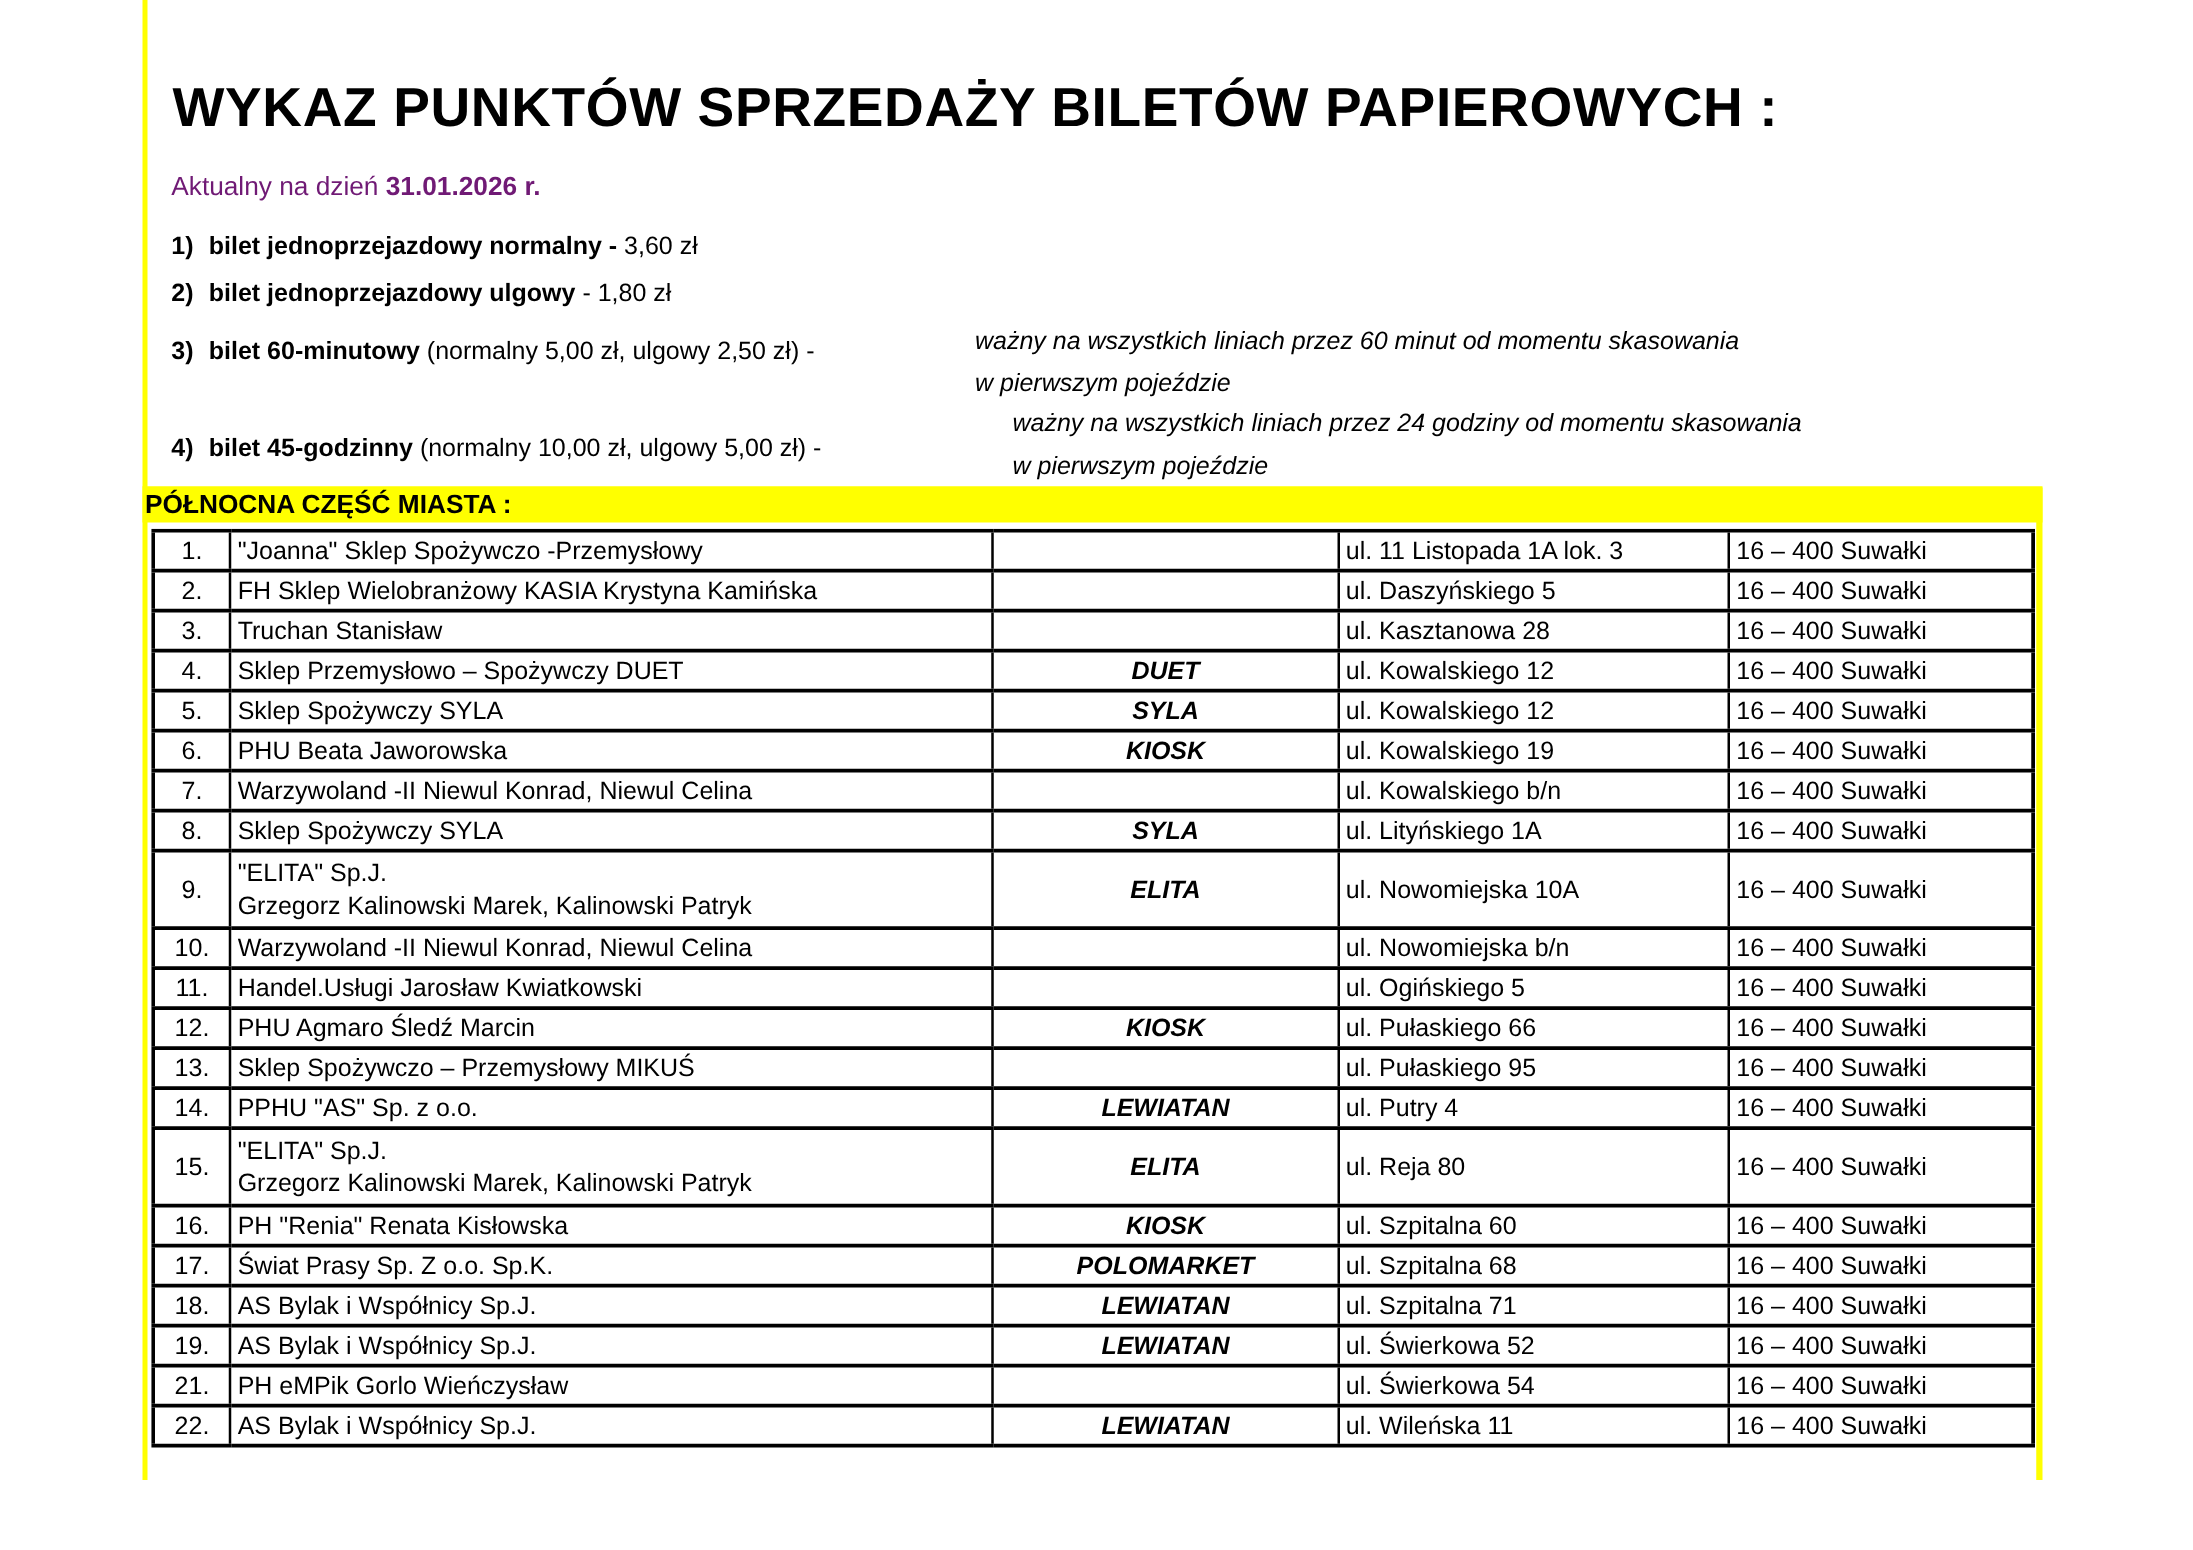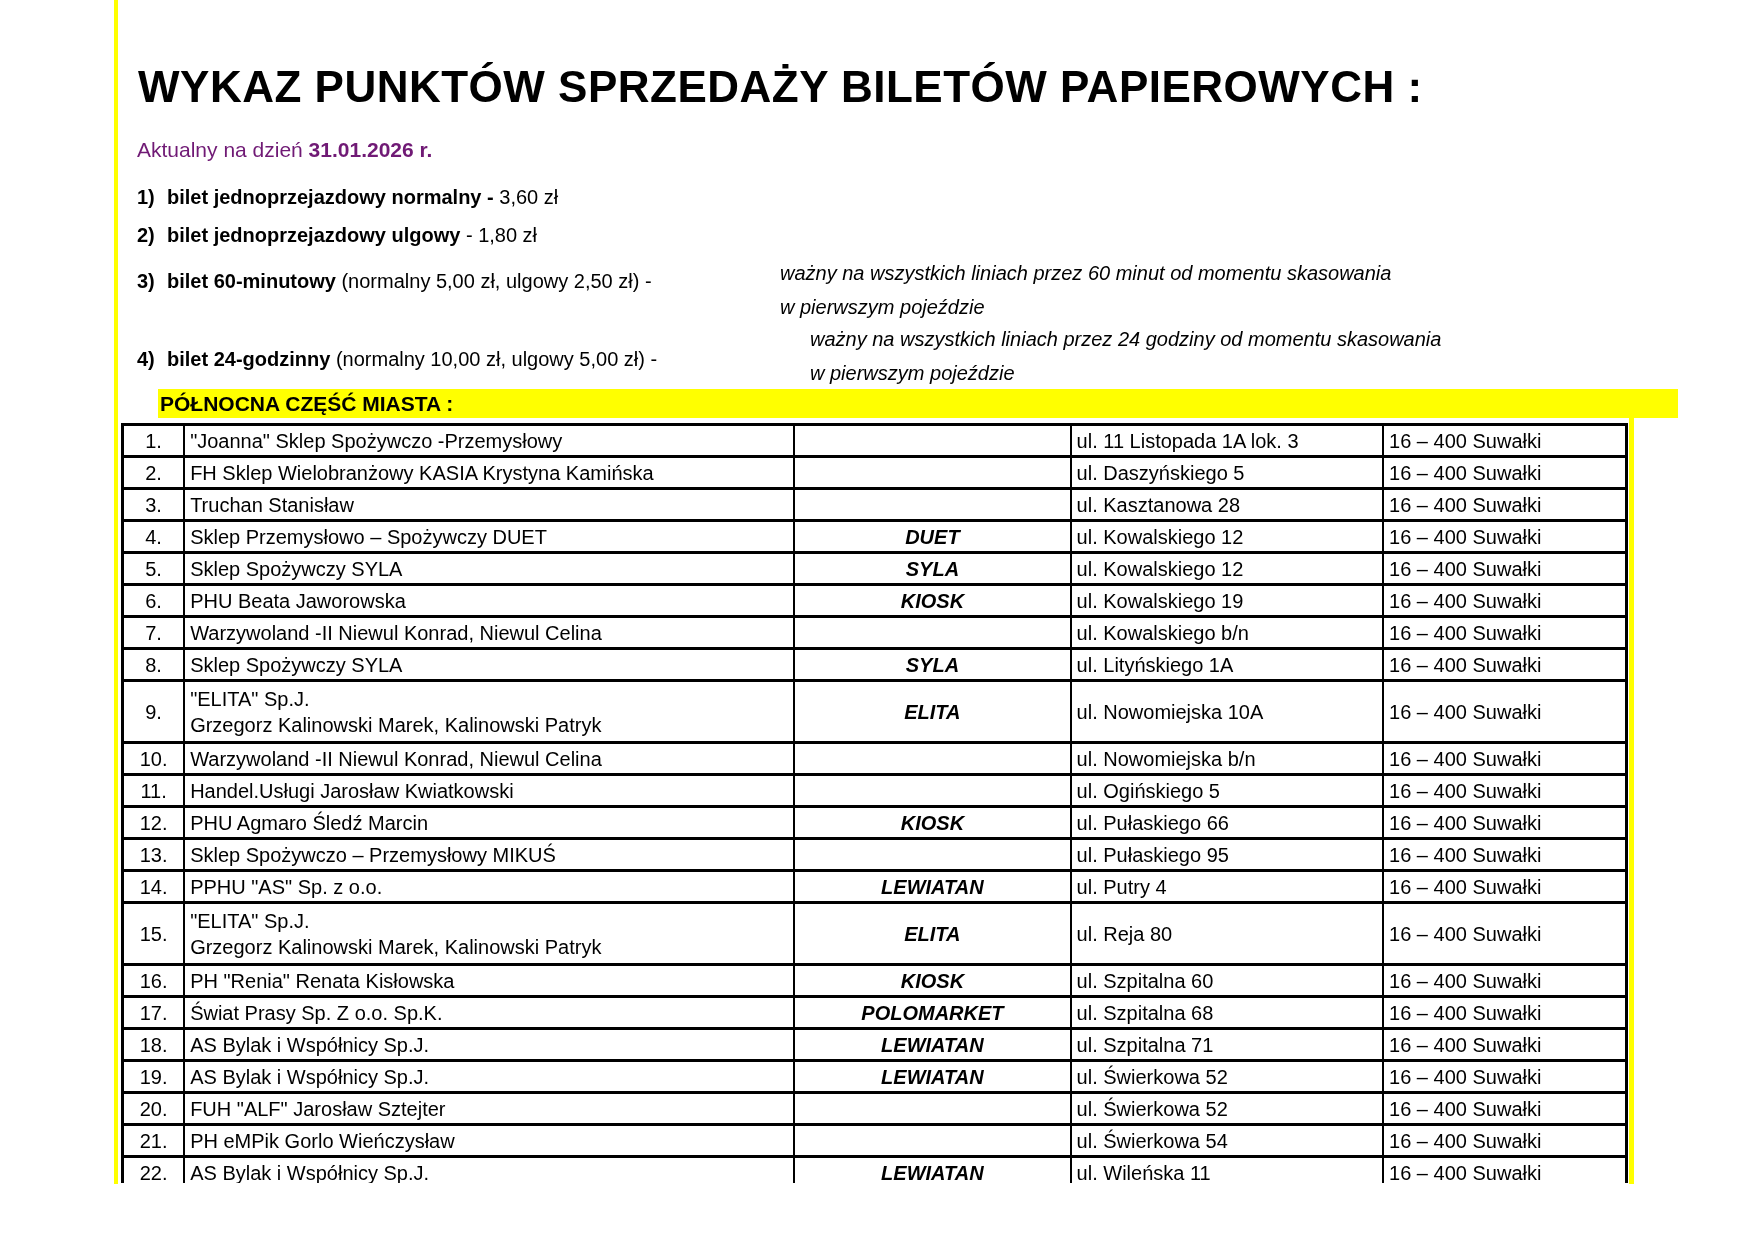--- a/index.html
+++ b/index.html
@@ -25,21 +25,21 @@
 
   .note {
     position:absolute; left:780px; font-size:20px; font-style:italic;
     line-height:34px; white-space:pre-line;
   }
   .note-3 { top:256px; } .note-4 { top:322px;margin-left:30px; }
 
   .section-band {
     position:absolute; left:114px; top:389px; width:1520px; height:29px;
     background:#ffff00; display:flex; align-items:center; padding-left:2px;
-    font-weight:bold; font-size:21px;margin-left:44px;
+    font-weight:bold; font-size:21px;
   }
 
   .table-wrap { position:absolute; left:121px; top:423px; width:1512px; height:760px; overflow:hidden; }
   table.sales { border-collapse:collapse; table-layout:fixed; width:1507px; border:3px solid #000; }
   table.sales td {
     border:2px solid #000; border-top-width:3px; border-bottom-width:3px;
     font-size:20px; height:32px; padding:0 5px; overflow:hidden;
     vertical-align:middle; line-height:26px;
   }
   tr.tall td { height:62px; }
@@ -59,21 +59,21 @@
   <h1 class="title">WYKAZ PUNKTÓW SPRZEDAŻY BILETÓW PAPIEROWYCH :</h1>
 
   <p class="date-line"><span>Aktualny na dzień </span><b>31.01.2026 r.</b></p>
 
   <div id="ticket-list">
       <div class="ticket-item item-1"><span class="ti-num">1)</span><b>bilet jednoprzejazdowy normalny -</b><span> 3,60 zł</span></div>
       <div class="ticket-item item-2"><span class="ti-num">2)</span><b>bilet jednoprzejazdowy ulgowy</b><span> - 1,80 zł</span></div>
       <div class="ticket-item item-3"><span class="ti-num">3)</span><b>bilet 60-minutowy</b><span> (normalny 5,00 zł, ulgowy 2,50 zł) -</span></div>
       <div class="note note-3">ważny na wszystkich liniach przez 60 minut od momentu skasowania
 w pierwszym pojeździe</div>
-      <div class="ticket-item item-4"><span class="ti-num">4)</span><b>bilet 24-godzinny</b><span> (normalny 10,00 zł, ulgowy 5,00 zł) -</span></div>
+      <div class="ticket-item item-4"><span class="ti-num">4)</span><b>bilet 45-godzinny</b><span> (normalny 10,00 zł, ulgowy 5,00 zł) -</span></div>
       <div class="note note-4">ważny na wszystkich liniach przez 24 godziny od momentu skasowania
 w pierwszym pojeździe</div>
     </div>
 
   <div class="section-band">
     <span>PÓŁNOCNA CZĘŚĆ MIASTA :</span>
   </div>
 
   <div class="table-wrap">
     <table class="sales">
@@ -205,27 +205,20 @@
             <td class="c-city">16 – 400 Suwałki</td>
           </tr>
           <tr>
             <td class="c-no">19.</td>
             <td class="c-name">AS Bylak i Współnicy Sp.J.</td>
             <td class="c-brand">LEWIATAN</td>
             <td class="c-addr">ul. Świerkowa 52</td>
             <td class="c-city">16 – 400 Suwałki</td>
           </tr>
           <tr>
-            <td class="c-no">20.</td>
-            <td class="c-name">FUH "ALF" Jarosław Sztejter</td>
-            <td class="c-brand"></td>
-            <td class="c-addr">ul. Świerkowa 52</td>
-            <td class="c-city">16 – 400 Suwałki</td>
-          </tr>
-          <tr>
             <td class="c-no">21.</td>
             <td class="c-name">PH eMPik Gorlo Wieńczysław</td>
             <td class="c-brand"></td>
             <td class="c-addr">ul. Świerkowa 54</td>
             <td class="c-city">16 – 400 Suwałki</td>
           </tr>
           <tr>
             <td class="c-no">22.</td>
             <td class="c-name">AS Bylak i Współnicy Sp.J.</td>
             <td class="c-brand">LEWIATAN</td>

